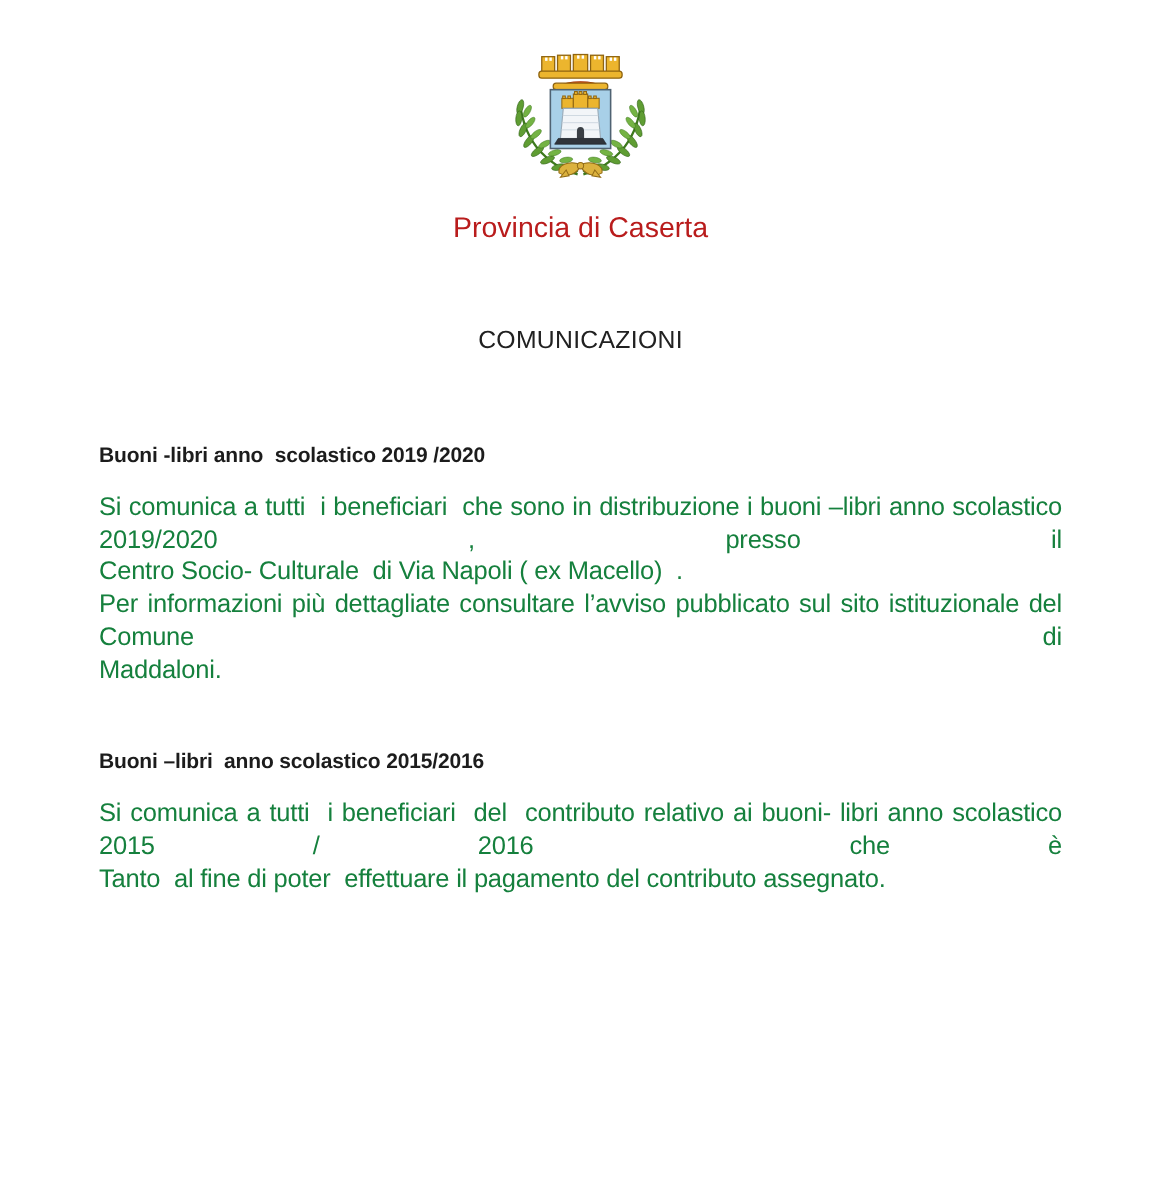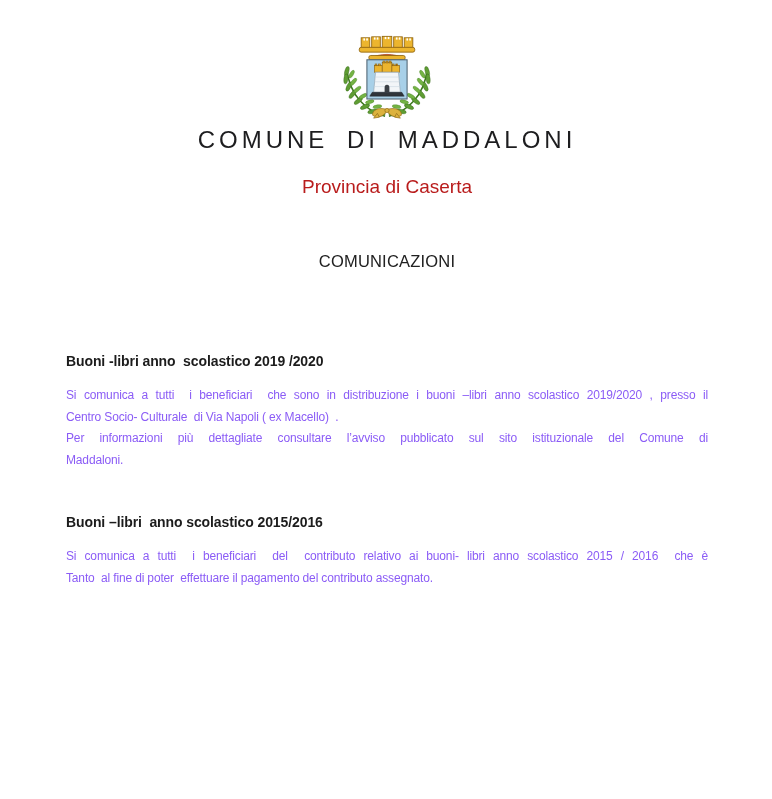--- a/index.html
+++ b/index.html
@@ -41,38 +41,38 @@
 
   .doc-heading {
     margin-top: 52px;
     text-align: center;
     font-size: 16.5px;
     font-weight: 400;
     letter-spacing: 0.2px;
     line-height: 20px;
   }
 
-  .section-1 { margin-top: 82px; }
+  .section-1 { margin-top: 58px; }
   .section-2 { margin-top: 42px; }
 
   .sec-heading {
     margin: 0 0 15px 0;
     font-size: 14px;
     font-weight: 700;
     letter-spacing: -0.1px;
     line-height: 17px;
     color: #1c1c1c;
   }
 
   .para { margin: 0; }
   .line {
-    font-size: 12px;
+    font-size: 17px;
     line-height: 21.7px;
     letter-spacing: -0.15px;
-    color: #8b5cf6;
+    color: #15803d;
     text-align: left;
   }
   .line.flush {
     text-align: justify;
     text-align-last: justify;
     -moz-text-align-last: justify;
   }
 </style>
 </head>
 <body>
@@ -166,21 +166,20 @@
       <g fill="#dcb23e" stroke="#926c17" stroke-width="0.7">
         <path d="M52,80 c-9,-3 -16,1 -15,6 c6,4 13,0 15,-5"></path>
         <path d="M52,80 c9,-3 16,1 15,6 c-6,4 -13,0 -15,-5"></path>
         <path d="M42,84 l-4,5 l6,-1 z"></path>
         <path d="M62,84 l4,5 l-6,-1 z"></path>
         <circle cx="52" cy="81" r="2.2"></circle>
       </g>
     </svg>
   </div>
 
-  <h1 class="title">COMUNE DI MADDALONI</h1>
 
   <div class="subtitle">Provincia di Caserta</div>
 
   <div class="doc-heading">COMUNICAZIONI</div>
 
   <section class="section-1">
     <h2 class="sec-heading">Buoni -libri anno&nbsp; scolastico 2019 /2020</h2>
     <div class="para">
       <div class="line flush">Si comunica a tutti&nbsp; i beneficiari&nbsp; che sono in distribuzione i buoni –libri anno scolastico 2019/2020 , presso il</div>
       <div class="line">Centro Socio- Culturale&nbsp; di Via Napoli ( ex Macello)&nbsp; .</div>

